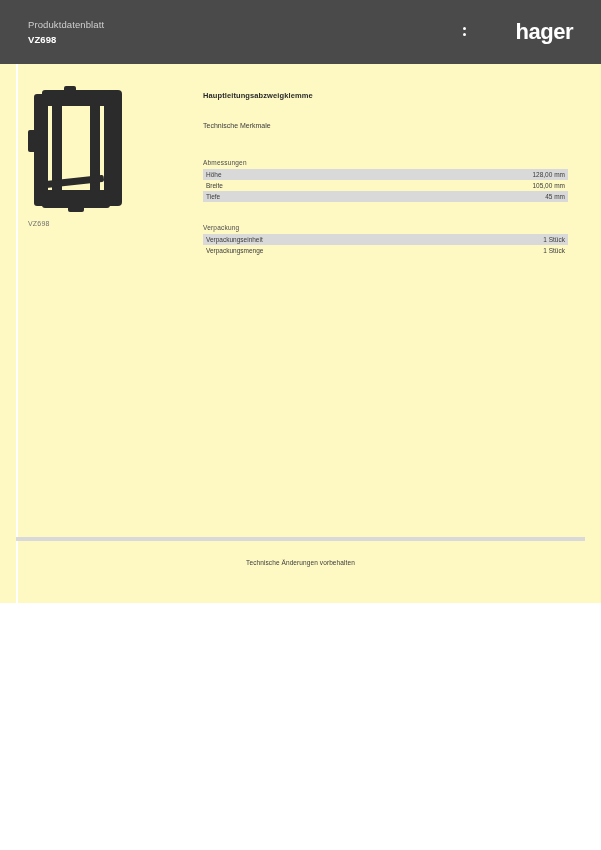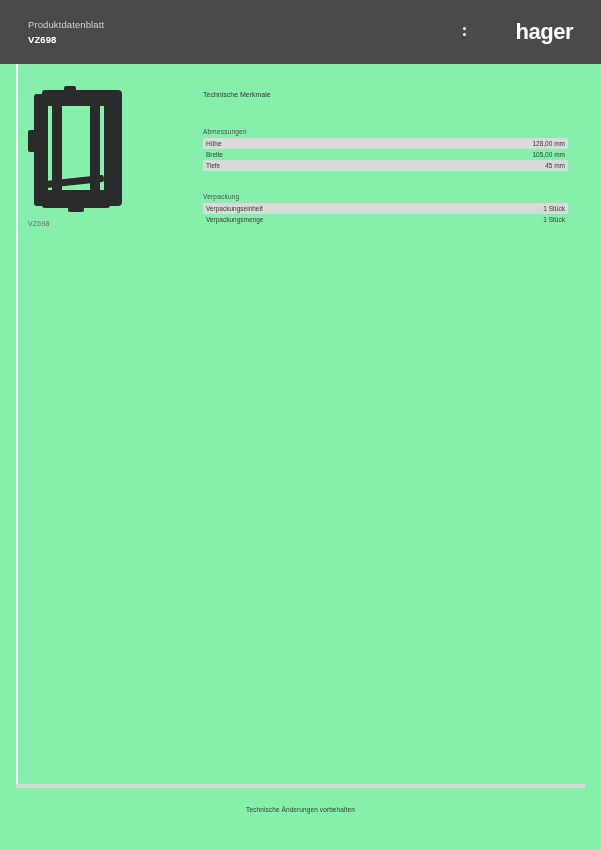--- a/index.html
+++ b/index.html
@@ -7,22 +7,22 @@
     margin: 0;
     padding: 0;
     width: 601px;
     height: 850px;
     background: #ffffff;
     font-family: "Liberation Sans", sans-serif;
   }
   .page {
     position: relative;
     width: 601px;
-    height: 850px;
-    background: #86efac;
+    height: 603px;
+    background: #fef9c3;
     overflow: hidden;
     padding-left: 32px;
   }
 
   
   .header {
     position: absolute;
     top: 0;
     left: 0;
     width: 601px;
@@ -237,20 +237,21 @@
         <span class="sh sh-inner-r"></span>
         <span class="sh sh-tab-left"></span>
         <span class="sh sh-notch-top"></span>
         <span class="sh sh-notch-bot"></span>
         <span class="sh sh-diag"></span>
       </div>
       <div class="figure-caption">VZ698</div>
     </div>
 
     <div class="content">
+      <h1 class="product-title">Hauptleitungsabzweigklemme</h1>
       <p class="section-intro">Technische Merkmale</p>
 
       <div class="spec-block">
         <div class="spec-heading">Abmessungen</div>
         <table class="spec">
           <tbody>
               <tr class="alt">
             <td>Höhe</td>
             <td class="val">128,00 mm</td>
           </tr>

